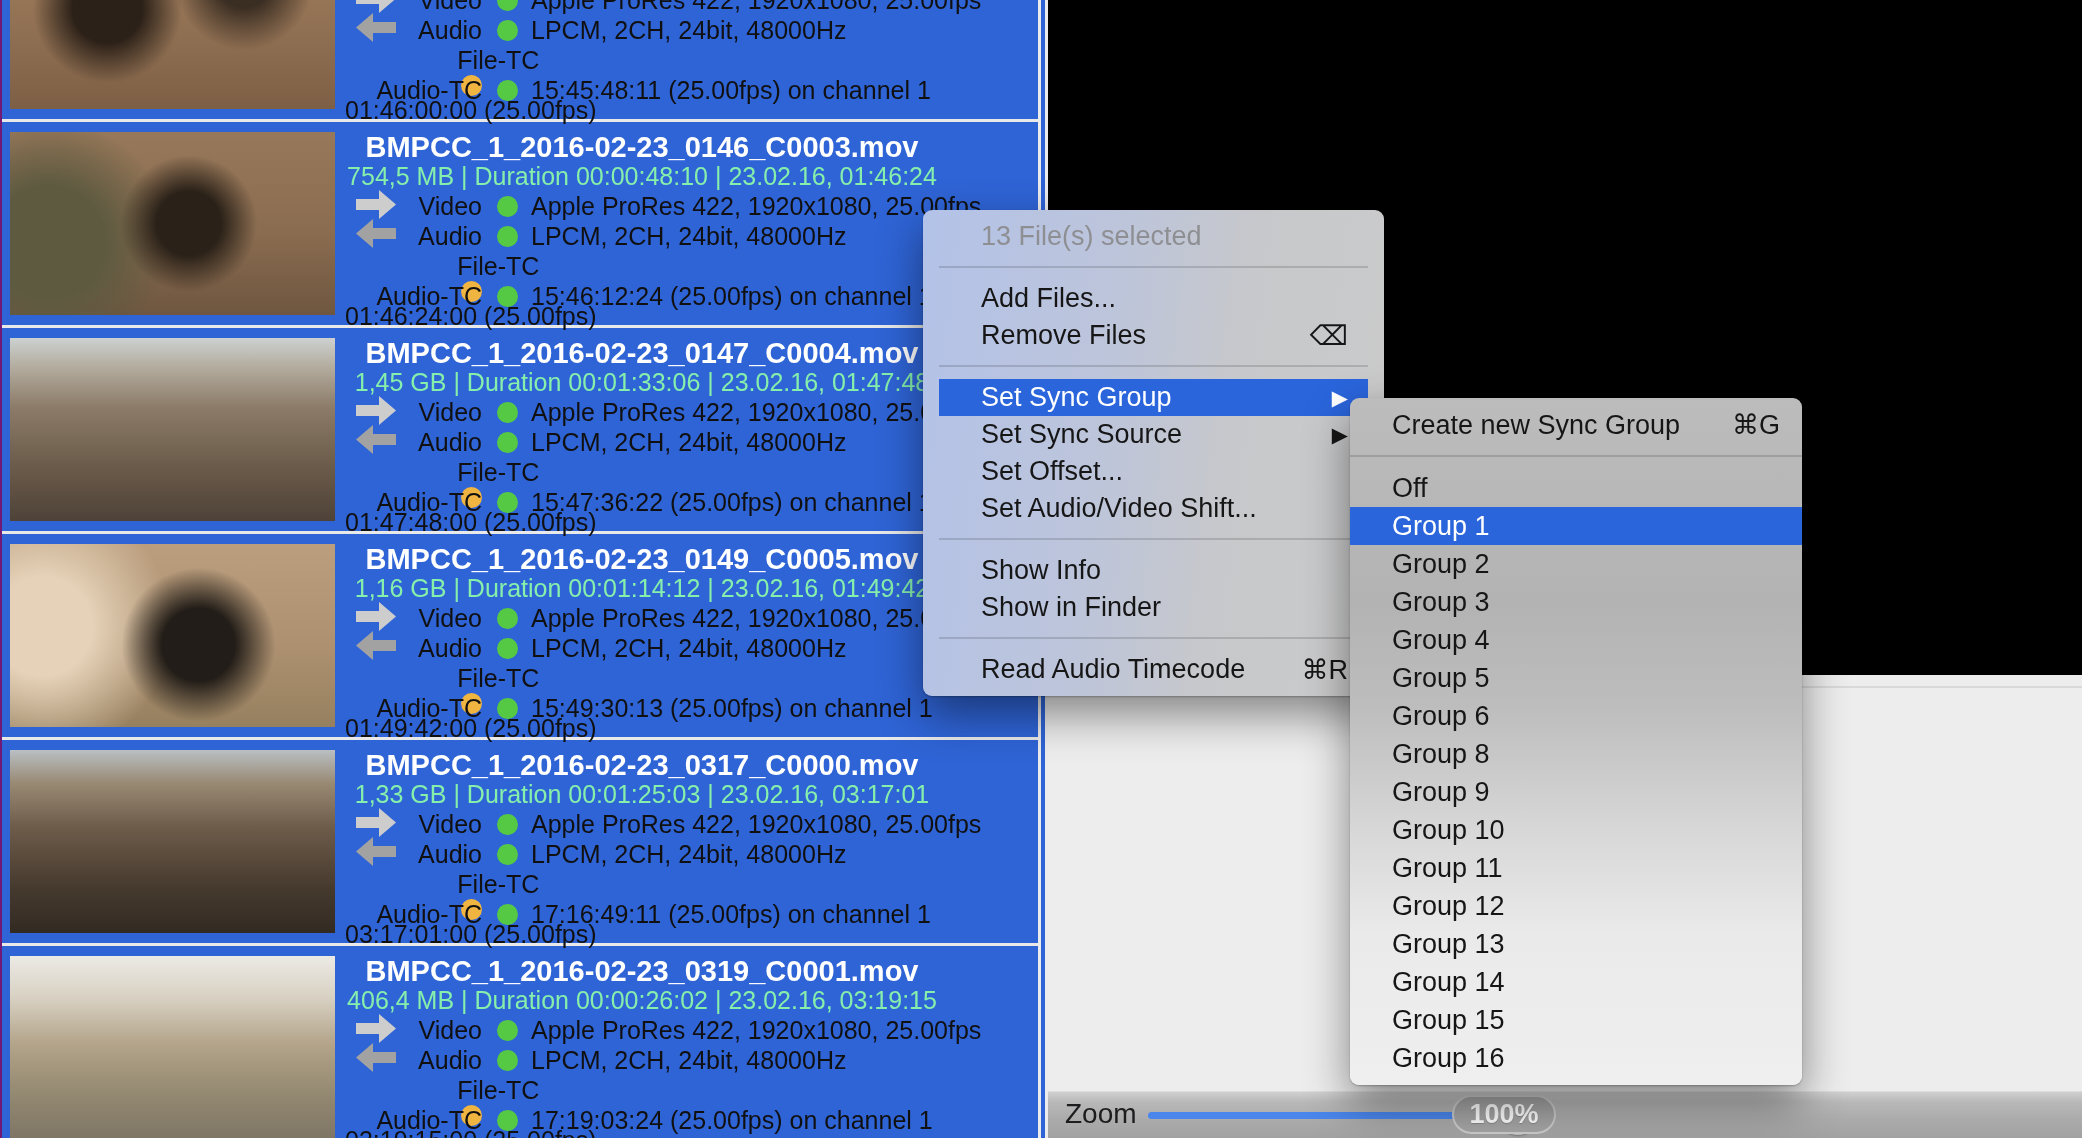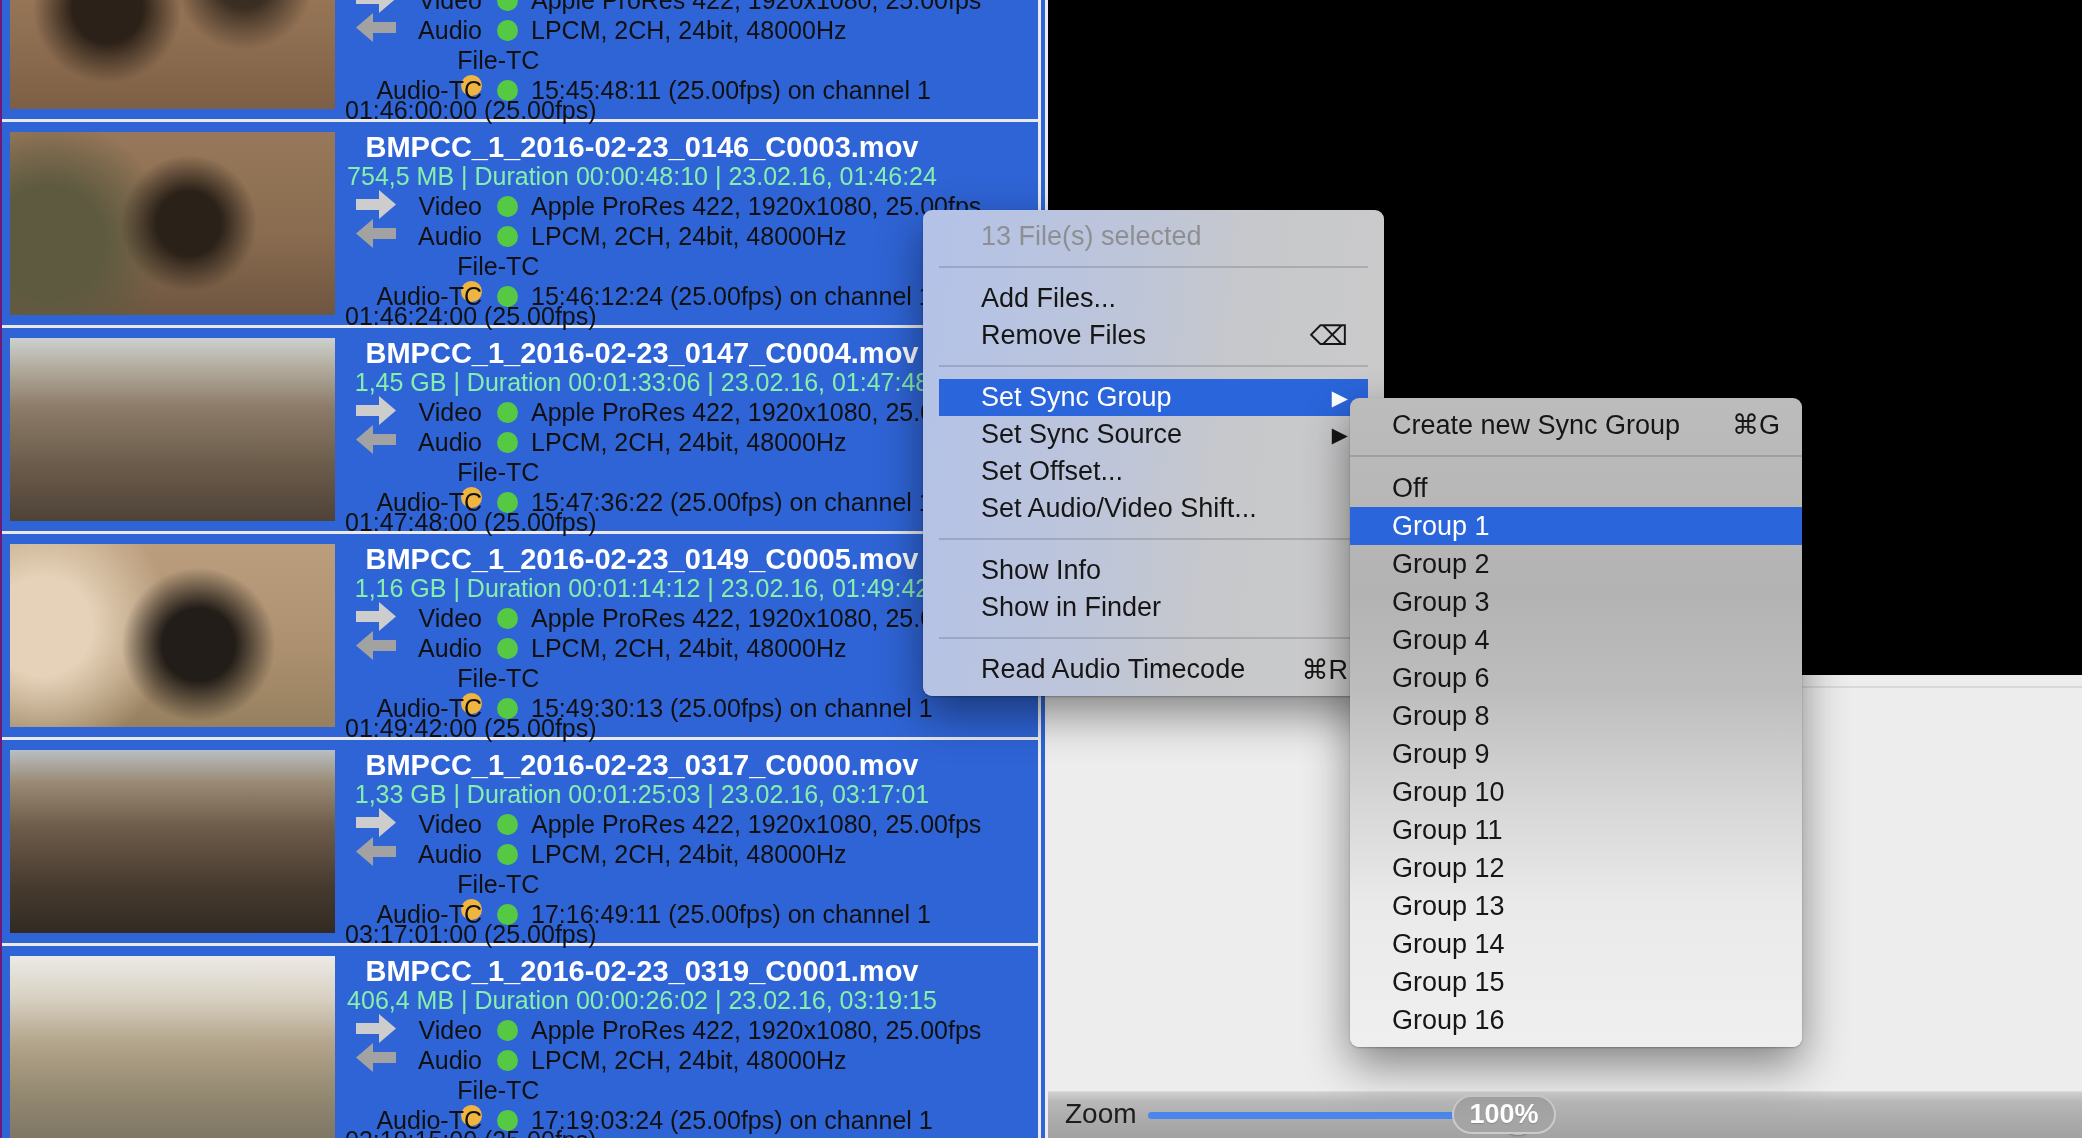--- a/index.html
+++ b/index.html
@@ -338,20 +338,23 @@
         <div class="sub-item">
           <span class="mi-label">Group 2</span>
         </div>
         <div class="sub-item">
           <span class="mi-label">Group 3</span>
         </div>
         <div class="sub-item">
           <span class="mi-label">Group 4</span>
         </div>
         <div class="sub-item">
+          <span class="mi-label">Group 5</span>
+        </div>
+        <div class="sub-item">
           <span class="mi-label">Group 6</span>
         </div>
         <div class="sub-item">
           <span class="mi-label">Group 8</span>
         </div>
         <div class="sub-item">
           <span class="mi-label">Group 9</span>
         </div>
         <div class="sub-item">
           <span class="mi-label">Group 10</span>

